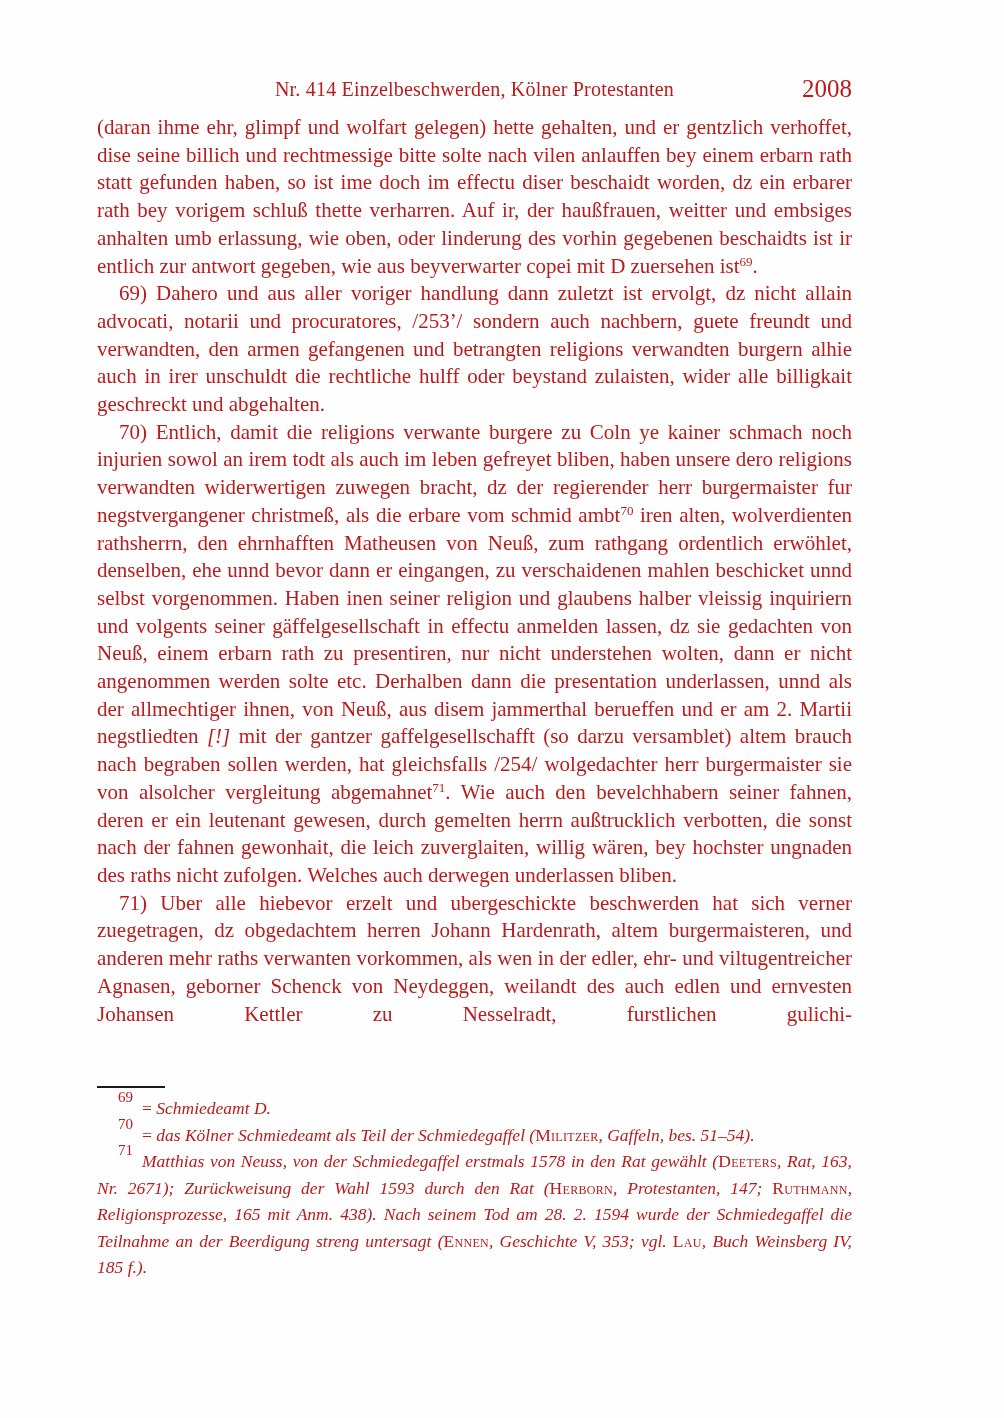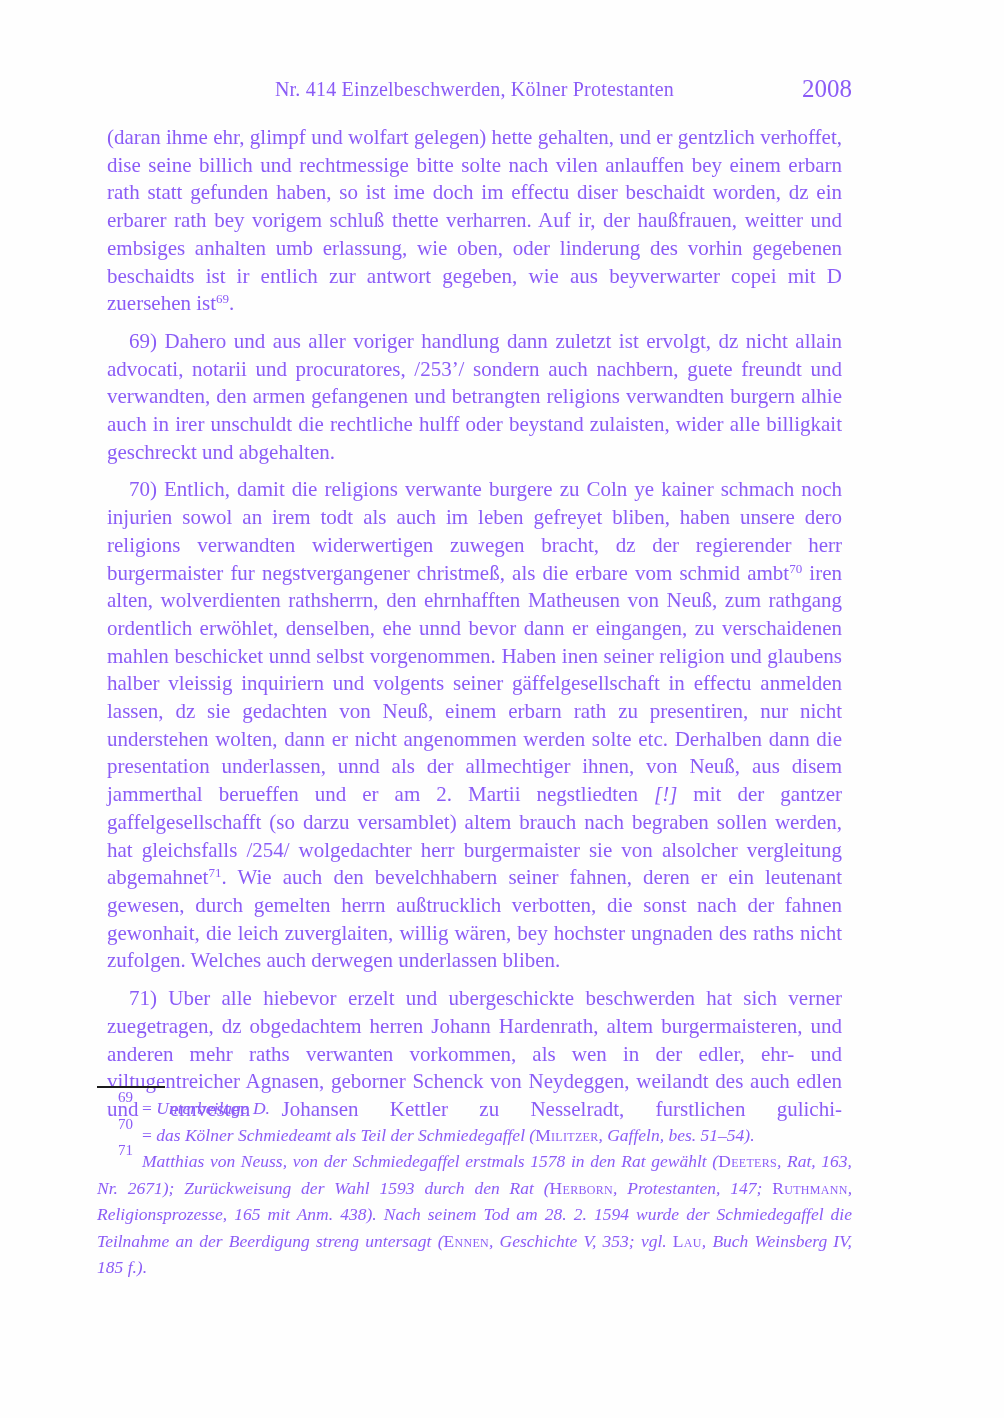--- a/index.html
+++ b/index.html
@@ -1,21 +1,21 @@
 <!DOCTYPE html>
 <html><head>
 <meta charset="utf-8">
 <style>
   html, body { margin: 0; padding: 0; background: #ffffff; }
   .page {
     position: relative;
     width: 1004px;
     height: 1418px;
     background: #fefefe;
-    color: #8b5cf6;
+    color: #b91c1c;
     font-family: "Liberation Serif", "DejaVu Serif", serif;
     overflow: hidden;
   }
   
   .running-head {
     position: absolute;
     top: 72px; left: 97px;
     width: 755px; height: 30px;
   }
   .head-title {
@@ -36,21 +36,21 @@
   
   .text-block {
     position: absolute;
     top: 114px; left: 97px;
     width: 755px;
     font-size: 21px;
     line-height: 27.7px;
     text-align: justify;
     hyphens: none;
   }
-  .para { margin: 10px; }
+  .para { margin: 0; }
   .para.indent { text-indent: 22px; }
   .para.jlast { text-align-last: justify; }
   .sup {
     font-size: 13px;
     line-height: 0;
     position: relative;
     top: -7px;
     vertical-align: baseline;
   }
   .it { font-style: italic; }
@@ -97,19 +97,19 @@
   <main class="text-block" id="body-container">
       <p class="para"><span class="up">(daran ihme ehr, glimpf und wolfart gelegen) hette gehalten, und er gentzlich verhoffet, dise seine billich und rechtmessige bitte solte nach vilen anlauffen bey einem erbarn rath statt gefunden haben, so ist ime doch im effectu diser beschaidt worden, dz ein erbarer rath bey vorigem schluß thette verharren. Auf ir, der haußfrauen, weitter und embsiges anhalten umb erlassung, wie oben, oder linderung des vorhin gegebenen beschaidts ist ir entlich zur antwort gegeben, wie aus beyverwarter copei mit D zuersehen ist</span><sup class="sup">69</sup><span class="up">.</span></p>
       <p class="para indent"><span class="up">69) Dahero und aus aller voriger handlung dann zuletzt ist ervolgt, dz nicht allain advocati, notarii und procuratores, /253’/ sondern auch nachbern, guete freundt und verwandten, den armen gefangenen und betrangten religions verwandten burgern alhie auch in irer unschuldt die rechtliche hulff oder beystand zulaisten, wider alle billigkait geschreckt und abgehalten.</span></p>
       <p class="para indent"><span class="up">70) Entlich, damit die religions verwante burgere zu Coln ye kainer schmach noch injurien sowol an irem todt als auch im leben gefreyet bliben, haben unsere dero religions verwandten widerwertigen zuwegen bracht, dz der regierender herr burgermaister fur negstvergangener christmeß, als die erbare vom schmid ambt</span><sup class="sup">70</sup><span class="up"> iren alten, wolverdienten rathsherrn, den ehrnhafften Matheusen von Neuß, zum rathgang ordentlich erwöhlet, denselben, ehe unnd bevor dann er eingangen, zu verschaidenen mahlen beschicket unnd selbst vorgenommen. Haben inen seiner religion und glaubens halber vleissig inquiriern und volgents seiner gäffelgesellschaft in effectu anmelden lassen, dz sie gedachten von Neuß, einem erbarn rath zu presentiren, nur nicht understehen wolten, dann er nicht angenommen werden solte etc. Derhalben dann die presentation underlassen, unnd als der allmechtiger ihnen, von Neuß, aus disem jammerthal berueffen und er am 2. Martii negstliedten </span><span class="it">[!]</span><span class="up"> mit der gantzer gaffelgesellschafft (so darzu versamblet) altem brauch nach begraben sollen werden, hat gleichsfalls /254/ wolgedachter herr burgermaister sie von alsolcher vergleitung abgemahnet</span><sup class="sup">71</sup><span class="up">. Wie auch den bevelchhabern seiner fahnen, deren er ein leutenant gewesen, durch gemelten herrn außtrucklich verbotten, die sonst nach der fahnen gewonhait, die leich zuverglaiten, willig wären, bey hochster ungnaden des raths nicht zufolgen. Welches auch derwegen underlassen bliben.</span></p>
       <p class="para indent jlast"><span class="up">71) Uber alle hiebevor erzelt und ubergeschickte beschwerden hat sich verner zuegetragen, dz obgedachtem herren Johann Hardenrath, altem burgermaisteren, und anderen mehr raths verwanten vorkommen, als wen in der edler, ehr- und viltugentreicher Agnasen, geborner Schenck von Neydeggen, weilandt des auch edlen und ernvesten Johansen Kettler zu Nesselradt, furstlichen gulichi-</span></p>
     </main>
 
   <footer class="footnotes">
     <div class="fn-rule"></div>
     <div id="fn-container">
-        <p class="fn"><sup class="fn-marker">69</sup><span class="up">= </span><span class="it">Unterbeilage D.</span></p>
+        <p class="fn"><sup class="fn-marker">69</sup><span class="up">= </span><span class="it">Schmiedeamt D.</span></p>
         <p class="fn"><sup class="fn-marker">70</sup><span class="up">= </span><span class="it">das Kölner Schmiedeamt als Teil der Schmiedegaffel (</span><span class="sc">Militzer</span><span class="it">, Gaffeln, bes. 51–54).</span></p>
         <p class="fn"><sup class="fn-marker">71</sup><span class="it">Matthias von Neuss, von der Schmiedegaffel erstmals 1578 in den Rat gewählt (</span><span class="sc">Deeters</span><span class="it">, Rat, 163, Nr. 2671); Zurückweisung der Wahl 1593 durch den Rat (</span><span class="sc">Herborn</span><span class="it">, Protestanten, 147; </span><span class="sc">Ruthmann</span><span class="it">, Religionsprozesse, 165 mit Anm. 438). Nach seinem Tod am 28. 2. 1594 wurde der Schmiedegaffel die Teilnahme an der Beerdigung streng untersagt (</span><span class="sc">Ennen</span><span class="it">, Geschichte V, 353; vgl. </span><span class="sc">Lau</span><span class="it">, Buch Weinsberg IV, 185 f.).</span></p>
       </div>
   </footer>
 
 </div>
 
 </body></html>

